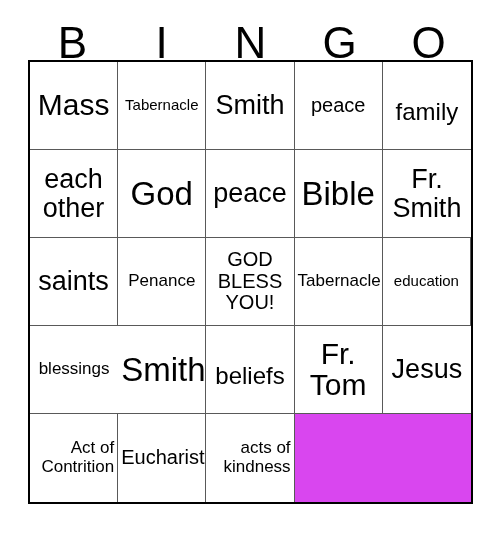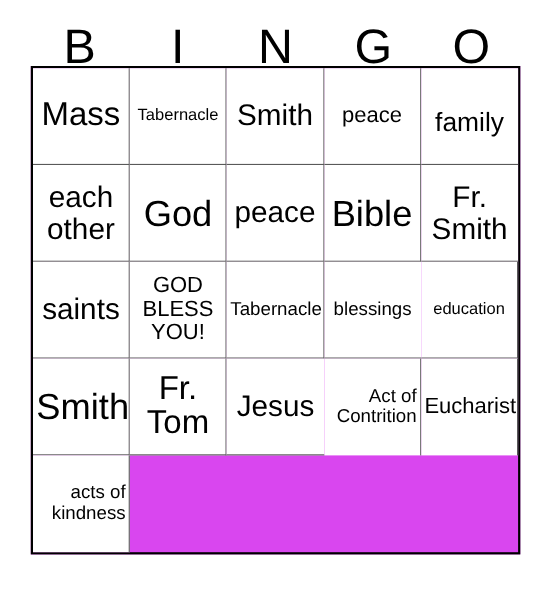--- a/index.html
+++ b/index.html
@@ -135,35 +135,41 @@
         <span class="cell-text fs-4xl">Bible</span>
       </div>
       <div class="cell last-col">
         <span class="cell-text fs-2xl">Fr.
 Smith</span>
       </div>
       <div class="cell">
         <span class="cell-text fs-2xl">saints</span>
       </div>
       <div class="cell">
+        <span class="cell-text fs-md">Penance</span>
+      </div>
+      <div class="cell">
         <span class="cell-text fs-lg">GOD
 BLESS
 YOU!</span>
       </div>
       <div class="cell">
         <span class="cell-text fs-md">Tabernacle</span>
       </div>
+      <div class="cell">
+        <span class="cell-text fs-sm">education</span>
+      </div>
       <div class="cell last-col">
         <span class="cell-text fs-md">blessings</span>
       </div>
       <div class="cell">
-        <span class="cell-text fs-sm">education</span>
+        <span class="cell-text fs-4xl">Smith</span>
       </div>
       <div class="cell">
-        <span class="cell-text fs-4xl">Smith</span>
+        <span class="cell-text fs-xl">beliefs</span>
       </div>
       <div class="cell">
         <span class="cell-text fs-3xl">Fr.
 Tom</span>
       </div>
       <div class="cell last-col">
         <span class="cell-text fs-2xl">Jesus</span>
       </div>
       <div class="cell last-row">
         <span class="cell-text fs-md">Act of

